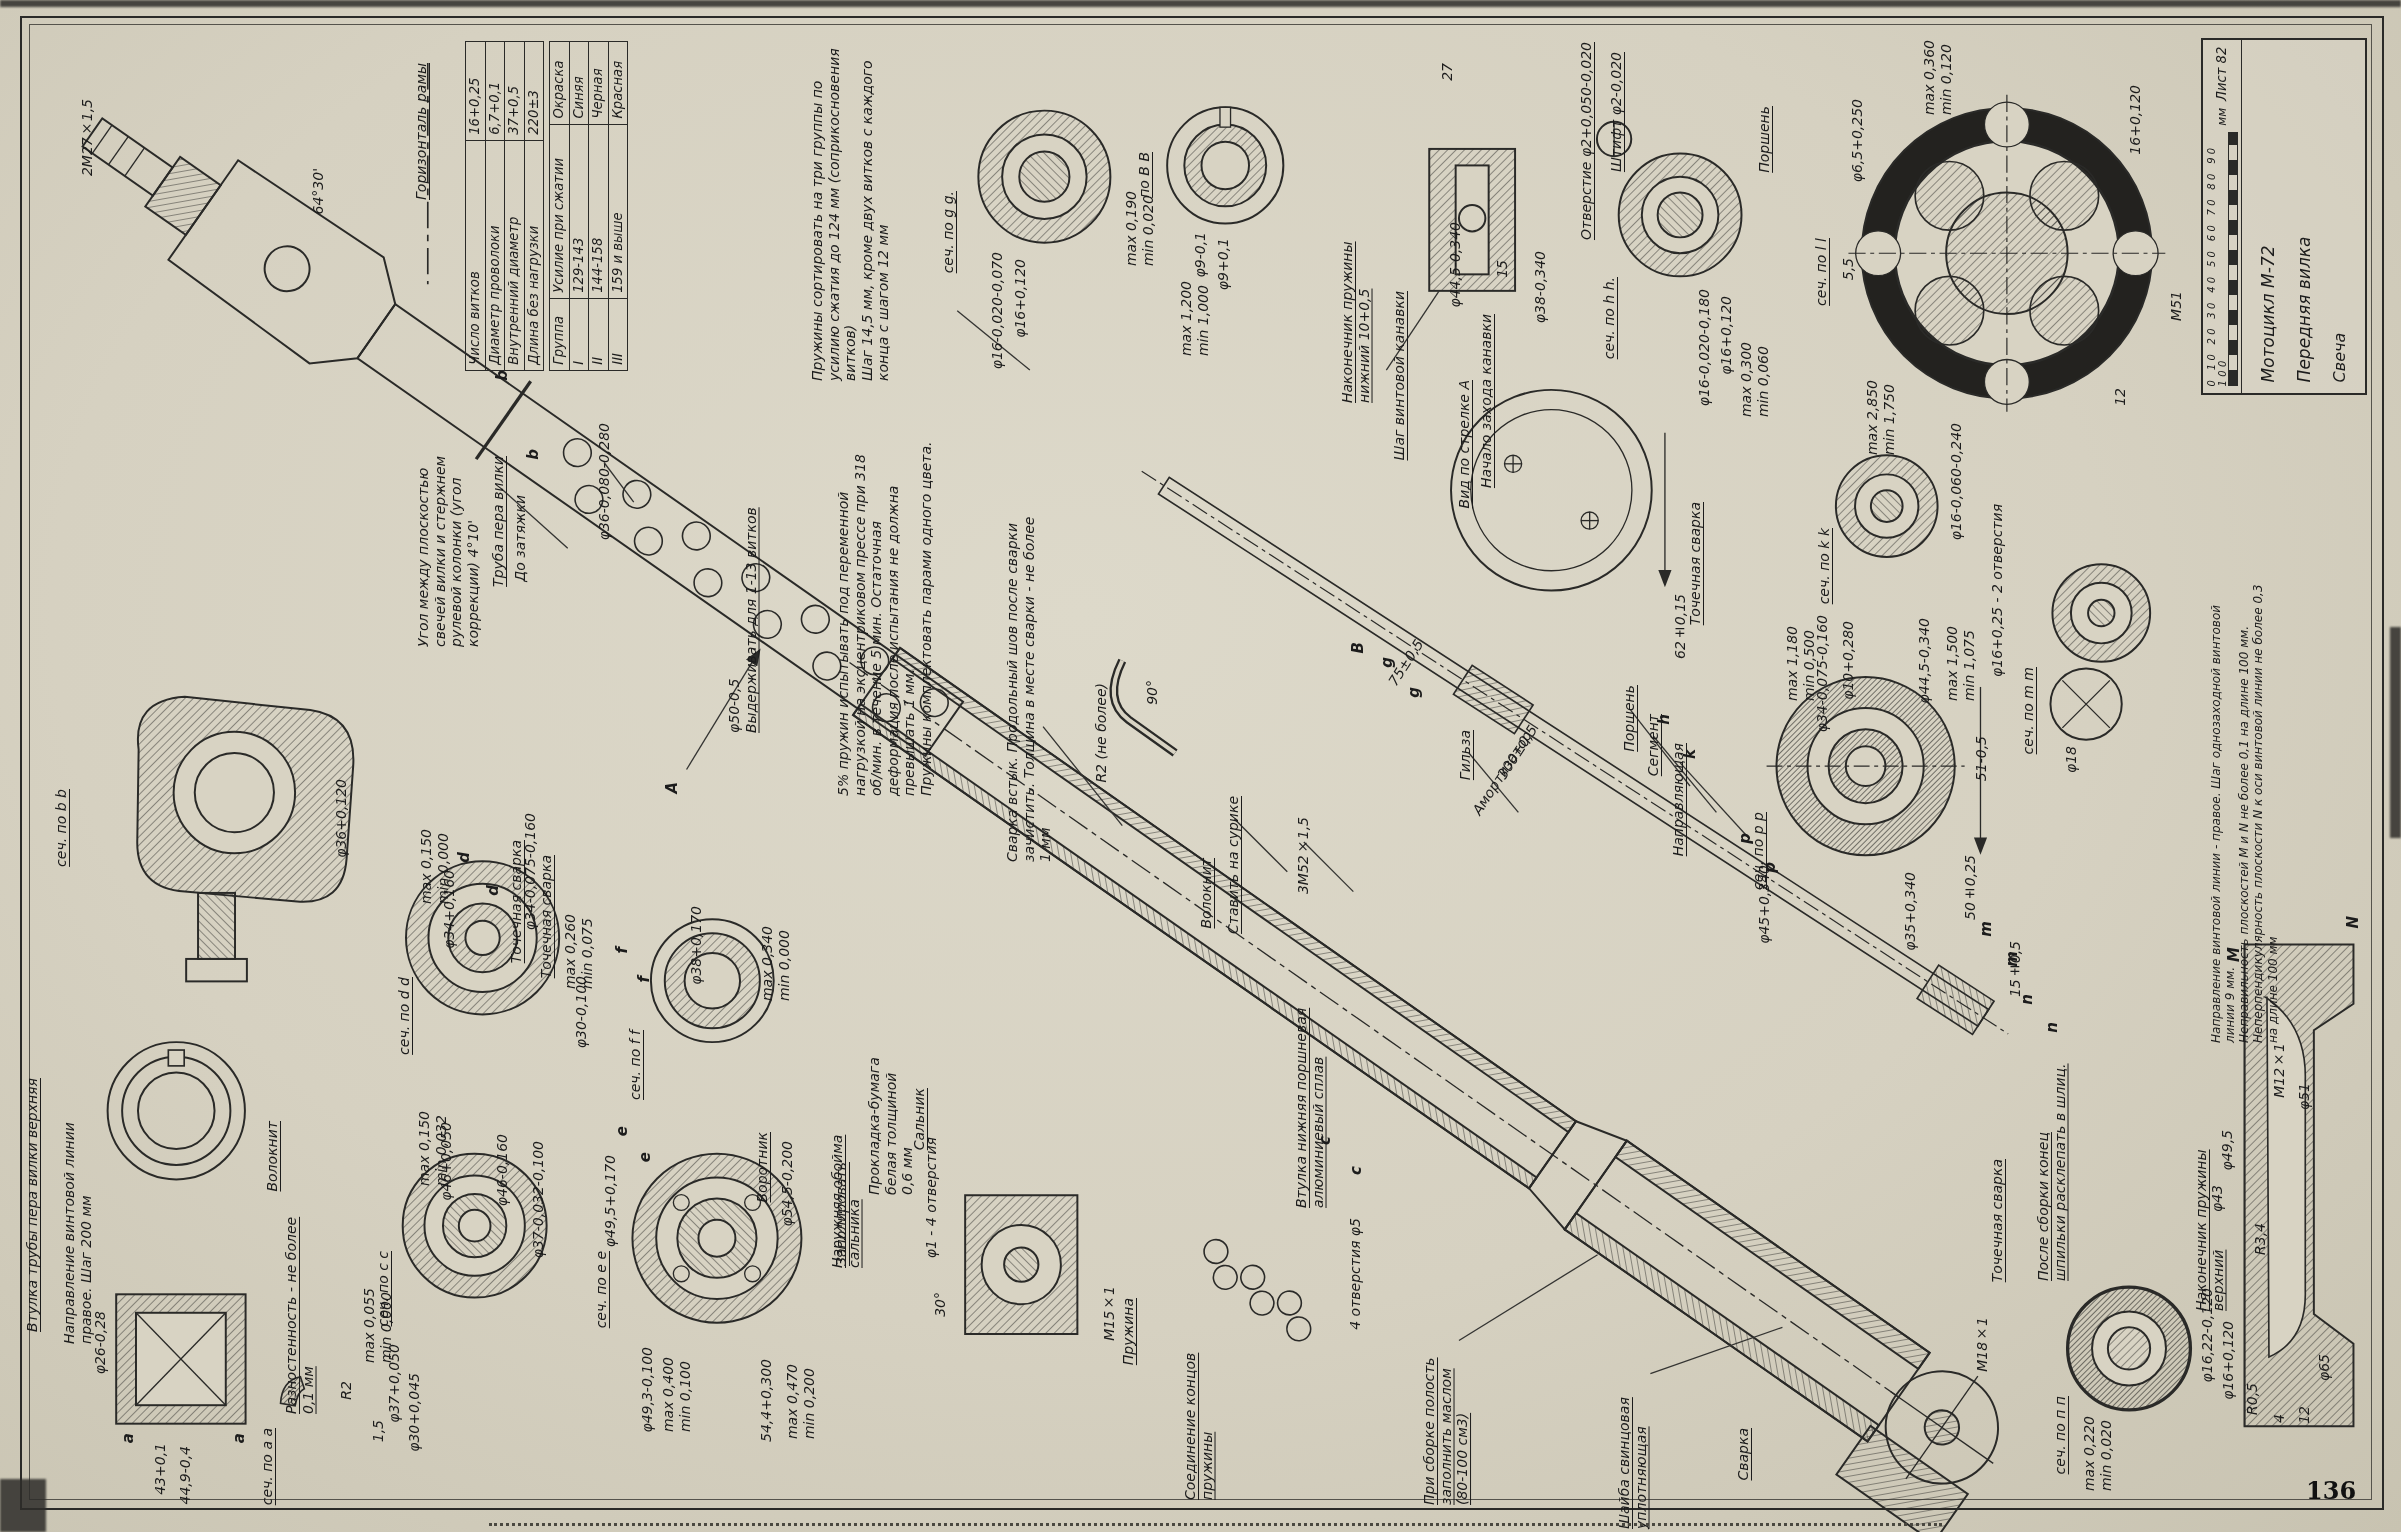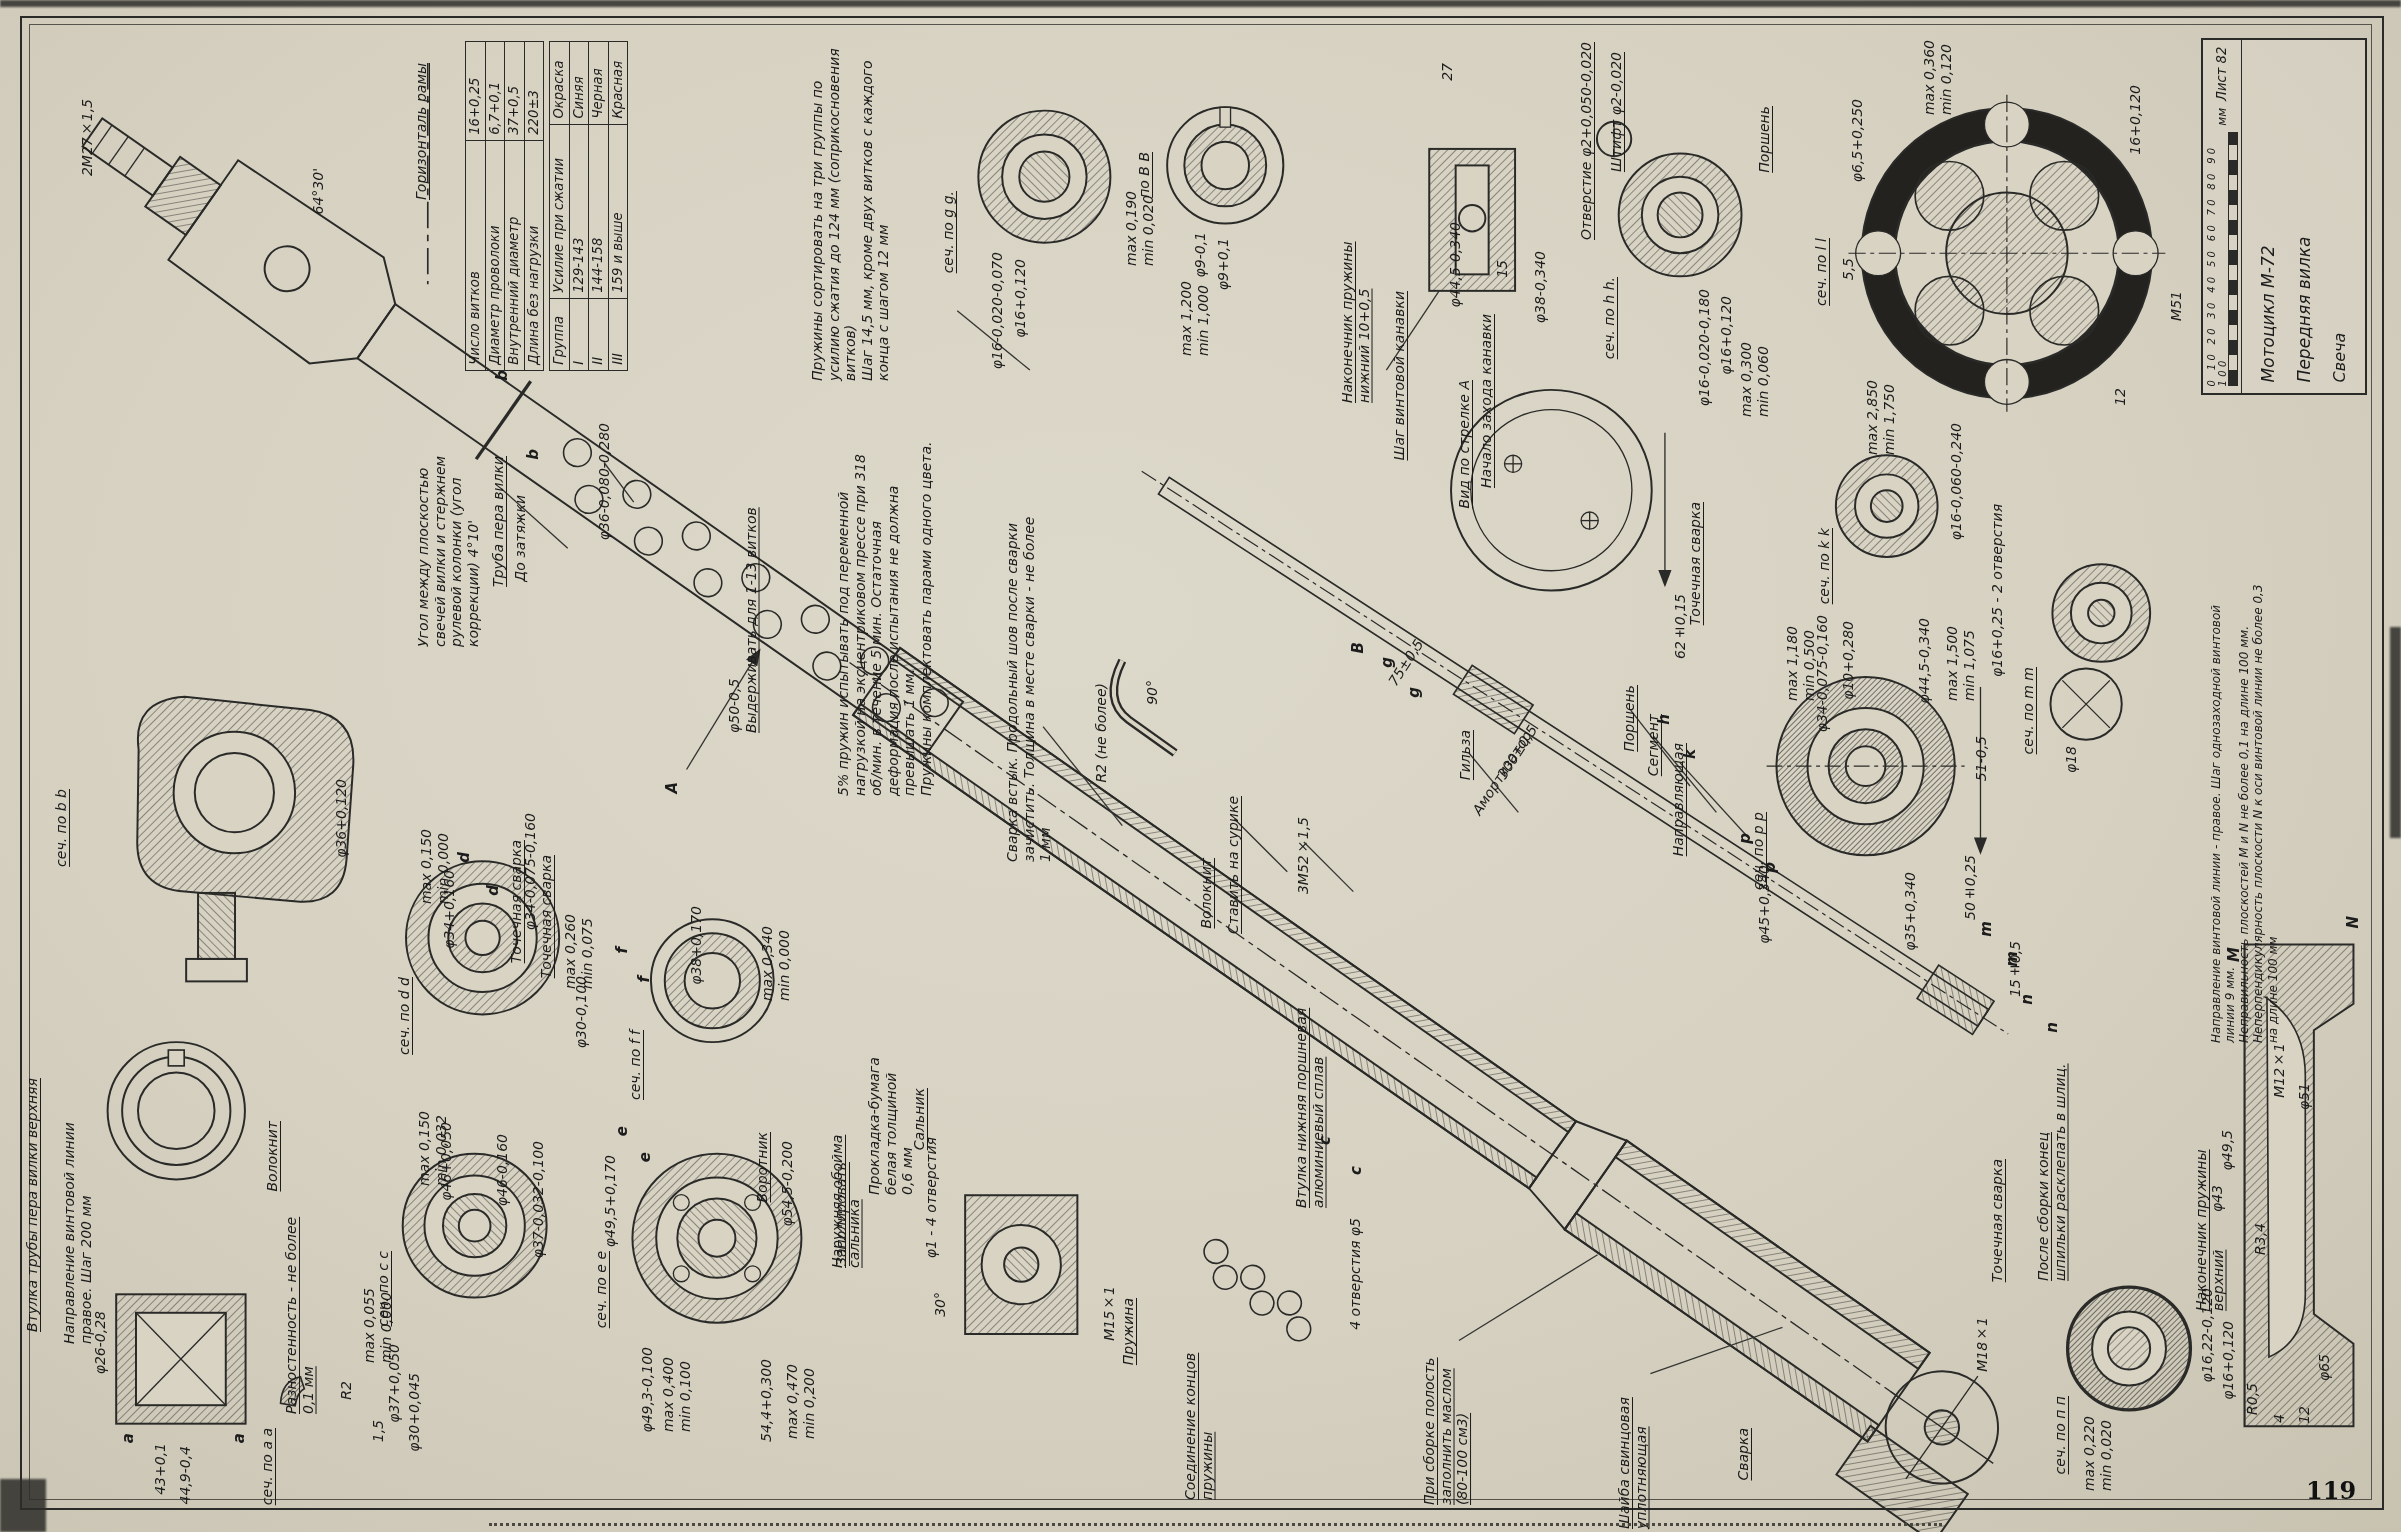--- a/index.html
+++ b/index.html
@@ -586,19 +586,19 @@
       <div style="font-size:13.2px;">Лист 82</div>
     </div>
     <div style="flex:1;display:flex;flex-direction:column;justify-content:space-evenly;padding-left:10.6px;">
       <div style="font-size:17px;">Мотоцикл  М-72</div>
       <div style="font-size:17px;">Передняя вилка</div>
       <div style="font-size:16px;">Свеча</div>
     </div>
   </div>
 </div>
 
-<div class="pagenum" style="left:2306px;top:1476px;">119</div>
+<div class="pagenum" style="left:2306px;top:1476px;">136</div>
 
 <div class="art" style="left:0;top:0;width:2401px;height:6.6px;"></div>
 <div class="art" style="left:0;top:1479px;width:46px;height:53px;"></div>
 <div class="art" style="left:2390px;top:627px;width:11.2px;height:211px;"></div>
 <div class="dotline" style="left:489px;top:1523px;width:1453px;"></div>
 
 
 </body></html>

